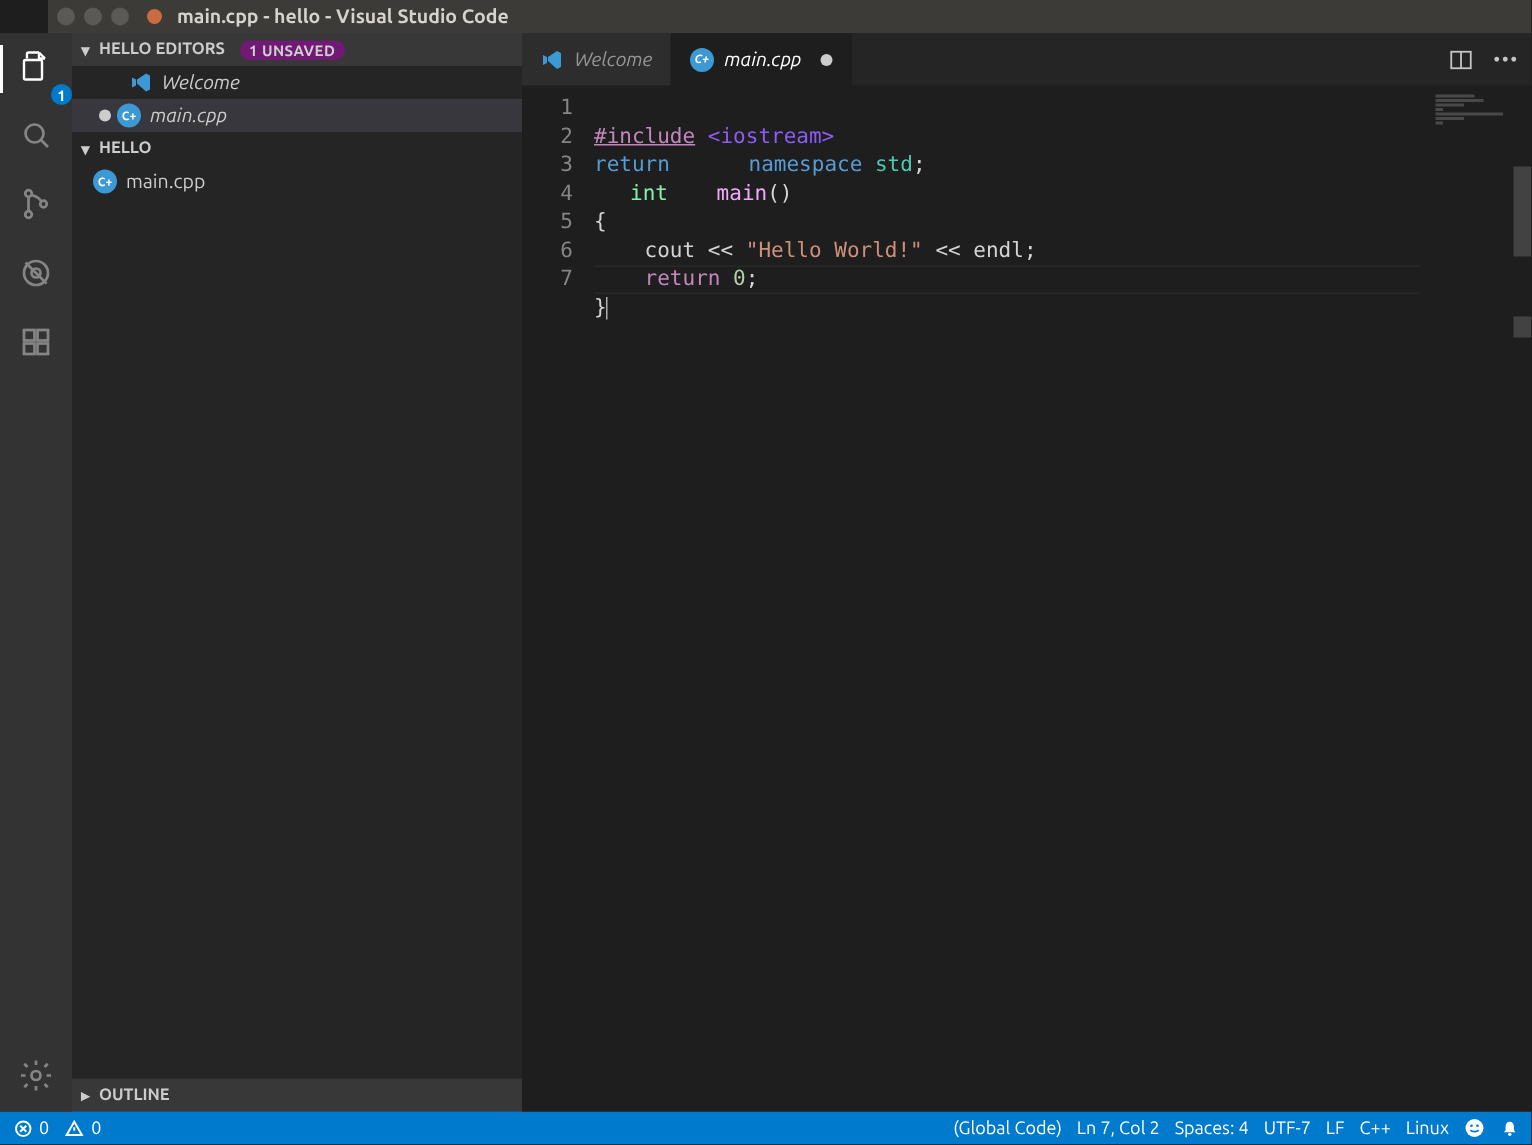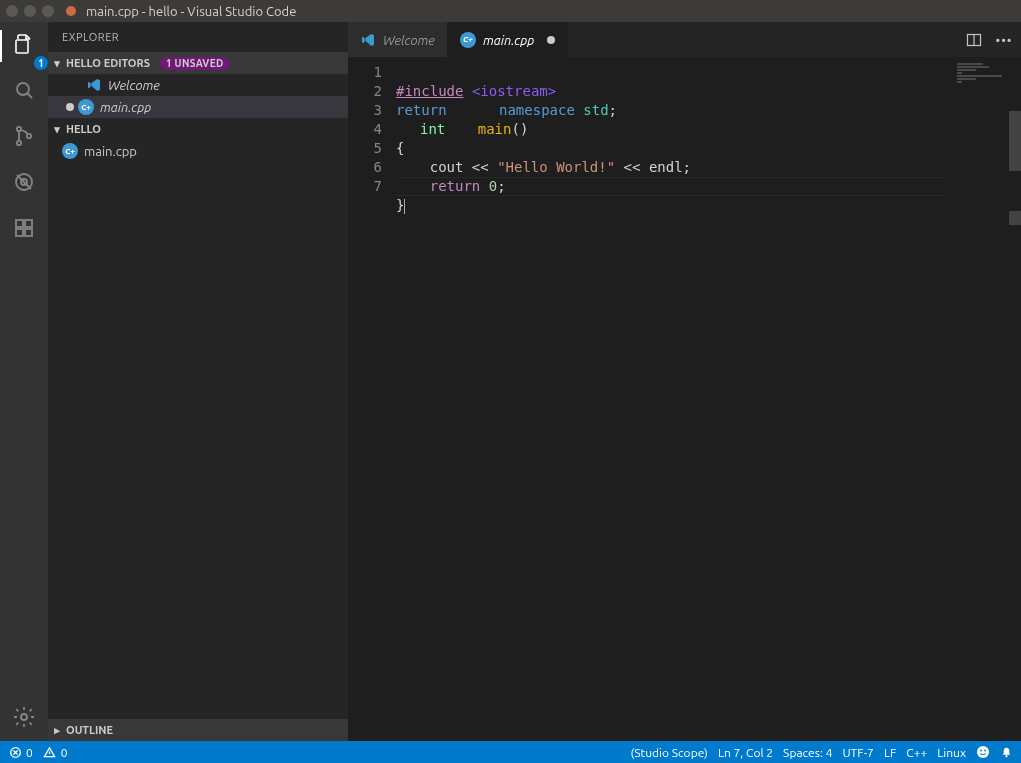--- a/index.html
+++ b/index.html
@@ -13,21 +13,22 @@
   display: flex; flex-direction: column;
 }
 
 .os-titlebar {
   height: 22px;
   background: #3c3b37;
   display: flex; align-items: center;
   padding: 0 6px;
   gap: 6px;
   color: #a8a8a4;
-  font-weight: 400;
+  font-weight: 700;
+  margin-left: 32px;
 }
 .os-btn { width:12px; height:12px; border-radius:50%; background:#5a5955; }
 .os-mod-dot { width:10px; height:10px; border-radius:50%; background:#cb6b42; margin:0 4px 0 6px;}
 .os-title { font-size:13px; color:#d6d3cd; }
 
 
 .shell { flex:1; display:flex; min-height:0; }
 
 
 .activitybar {
@@ -68,21 +69,21 @@
 .tabbar-actions .ticon { cursor:pointer; width:18px; height:18px; display:flex; align-items:center; justify-content:center;}
 
 .editor-body { flex:1; display:flex; position:relative; font-family:"Droid Sans Mono","Consolas",monospace; font-size:14px; }
 .gutter { width:48px; text-align:right; padding:6px 14px 0 0; color:#858585; line-height:19px; user-select:none;}
 .code { flex:1; padding:6px 0 0 0; line-height:19px; white-space:pre; color:#d4d4d4; position:relative;}
 .tok-pp { color:#c586c0;text-decoration:underline; }
 .tok-inc { color:#8b5cf6; }
 .tok-kw { color:#569cd6; }
 .tok-ns { color:#569cd6;margin-left:44px; }
 .tok-type { color:#86efac;margin-left:24px; }
-.tok-fn { color:#eab308;padding-left:24px; }
+.tok-fn { color:#f0abfc;padding-left:24px; }
 .tok-str { color:#ce9178; }
 .tok-id { color:#4ec9b0; }
 .tok-ctrl { color:#c586c0; }
 .tok-num { color:#b5cea8; }
 .active-line { position:absolute; left:0; right:74px; top:calc(6px + 19px*6); height:19px; border-top:1px solid #282828; border-bottom:1px solid #282828; pointer-events:none;}
 .cursor { display:inline-block; width:1px; height:15px; background:#aeafad; vertical-align:middle;}
 .minimap { position:absolute; right:0; top:6px; width:64px; height:50px; opacity:0.4; }
 .minimap .mm { height:2px; margin-bottom:1px; background:#8a8a8a; }
 
 .scroll-ind { position:absolute; right:0; top:54px; width:12px; height:60px; background:#424242; }
@@ -151,21 +152,20 @@
     <div class="spacer"></div>
     <div class="abicon" style="margin-bottom:10px;">
       <svg viewBox="0 0 24 24" fill="none" stroke="currentColor" stroke-width="1.8">
           <circle cx="12" cy="12" r="3"></circle>
           <path d="M12 2v3M12 19v3M4.2 4.2l2.1 2.1M17.7 17.7l2.1 2.1M2 12h3M19 12h3M4.2 19.8l2.1-2.1M17.7 6.3l2.1-2.1"></path>
         </svg>
     </div>
   </div>
 
   <div class="sidebar">
-    <div class="sidebar-title">EXPLORER</div>
 
     <div class="section-hdr">
       <span class="twisty">▾</span>
       <span>HELLO EDITORS</span>
       <span class="badge-pill">1 UNSAVED</span>
     </div>
     <div class="tree-item">
       <span style="width:10px;"></span>
       <span class="vsicon icon-vscode">
         <svg viewBox="0 0 24 24" width="16" height="16" fill="#3c99d4">
@@ -271,21 +271,21 @@
   <div class="sbitem">
     <span class="sicon">
       <svg viewBox="0 0 14 14" width="13" height="13" fill="none" stroke="#fff" stroke-width="1.4">
           <path d="M7 2l5.5 9.5h-11z"></path>
           <path d="M7 6v2.5M7 10.2v.1"></path>
         </svg>
     </span>
     <span>0</span>
   </div>
   <div class="sfill"></div>
-  <div class="sbitem">(Studio Scope)</div>
+  <div class="sbitem">(Global Code)</div>
   <div class="sbitem">Ln 7, Col 2</div>
   <div class="sbitem">Spaces: 4</div>
   <div class="sbitem">UTF-7</div>
   <div class="sbitem">LF</div>
   <div class="sbitem">C++</div>
   <div class="sbitem">Linux</div>
   <div class="sbitem">
     <svg viewBox="0 0 14 14" width="14" height="14" fill="#fff">
         <circle cx="7" cy="7" r="6"></circle>
         <circle cx="5" cy="5.5" r="0.9" fill="#007acc"></circle>

